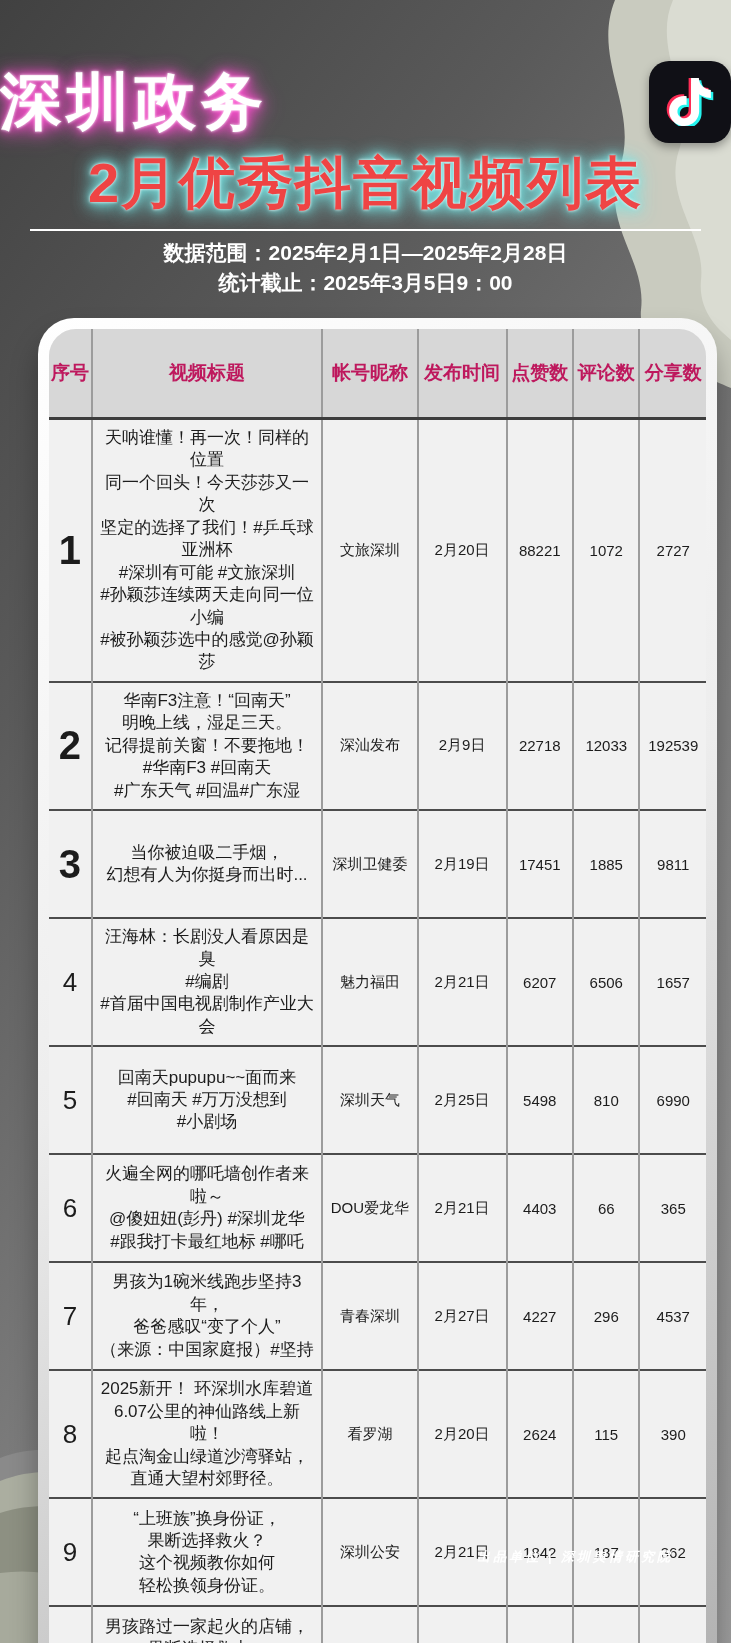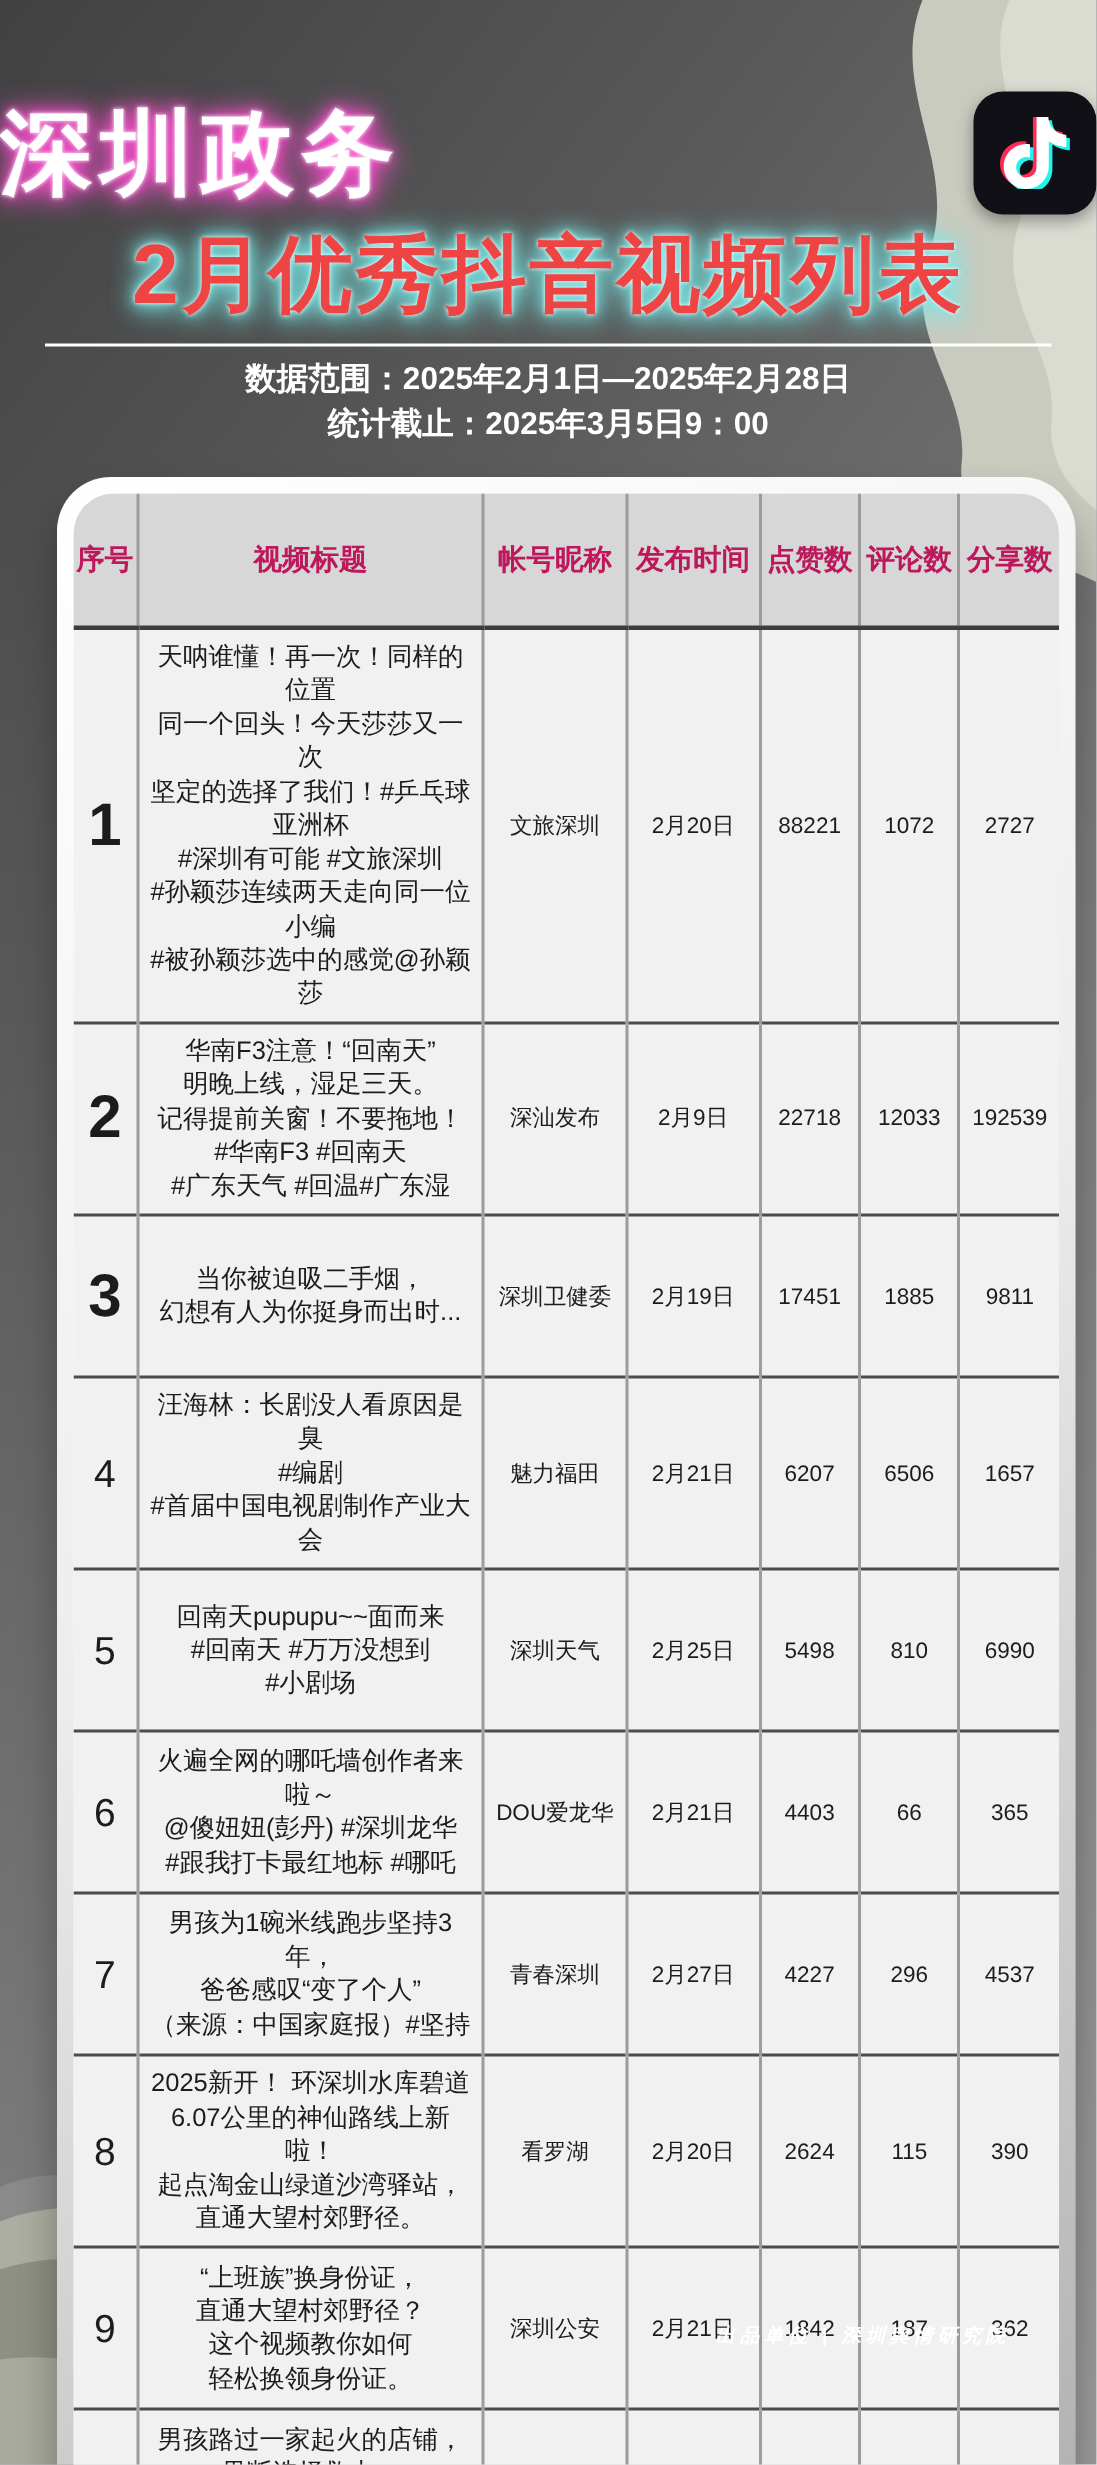--- a/index.html
+++ b/index.html
@@ -203,21 +203,21 @@
 直通大望村郊野径。</td>
     <td class="c-acc">看罗湖</td>
     <td class="c-date">2月20日</td>
     <td class="c-num">2624</td>
     <td class="c-num">115</td>
     <td class="c-num">390</td>
   </tr>
           <tr class="row">
     <td class="c-no">9</td>
     <td class="c-title">“上班族”换身份证，
-直通大望村郊野径？
+果断选择救火？
 这个视频教你如何
 轻松换领身份证。</td>
     <td class="c-acc">深圳公安</td>
     <td class="c-date">2月21日</td>
     <td class="c-num">1842</td>
     <td class="c-num">187</td>
     <td class="c-num">362</td>
   </tr>
           <tr class="row">
     <td class="c-no">10</td>

